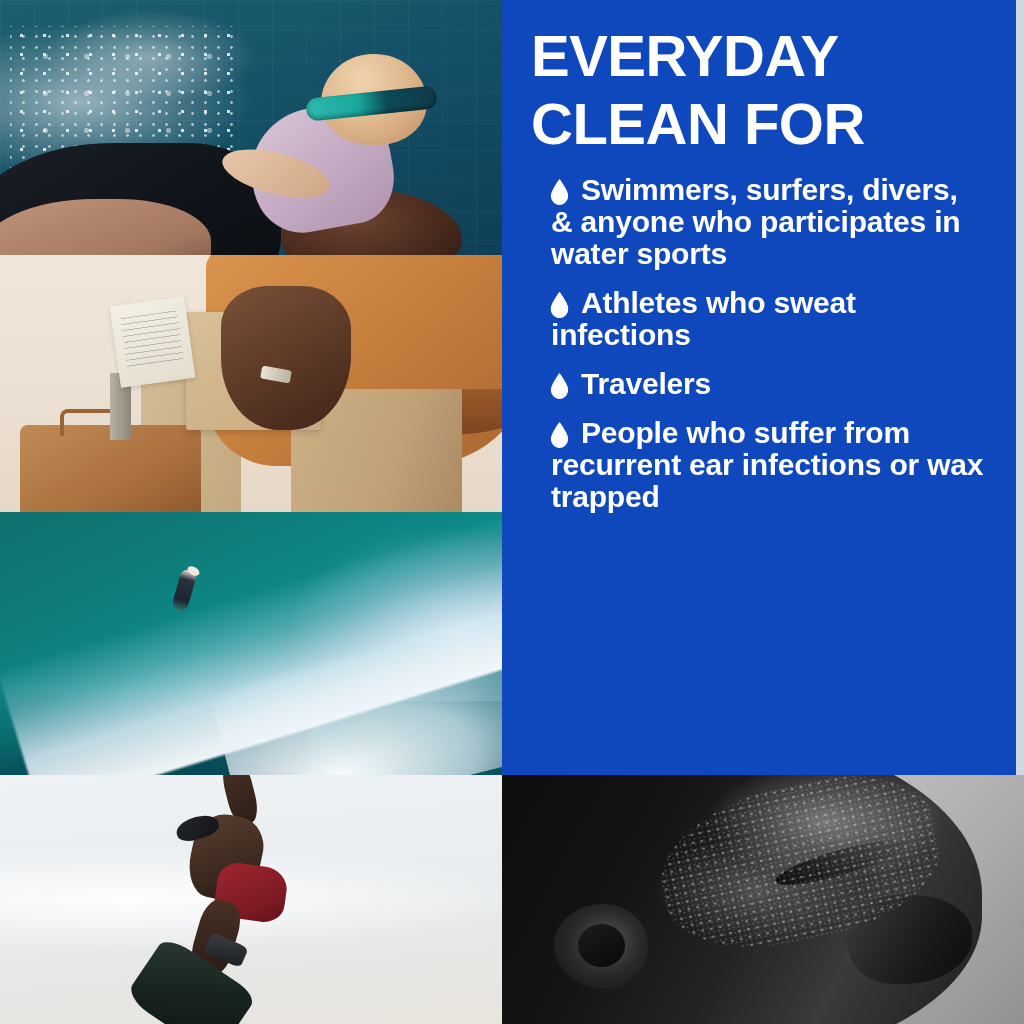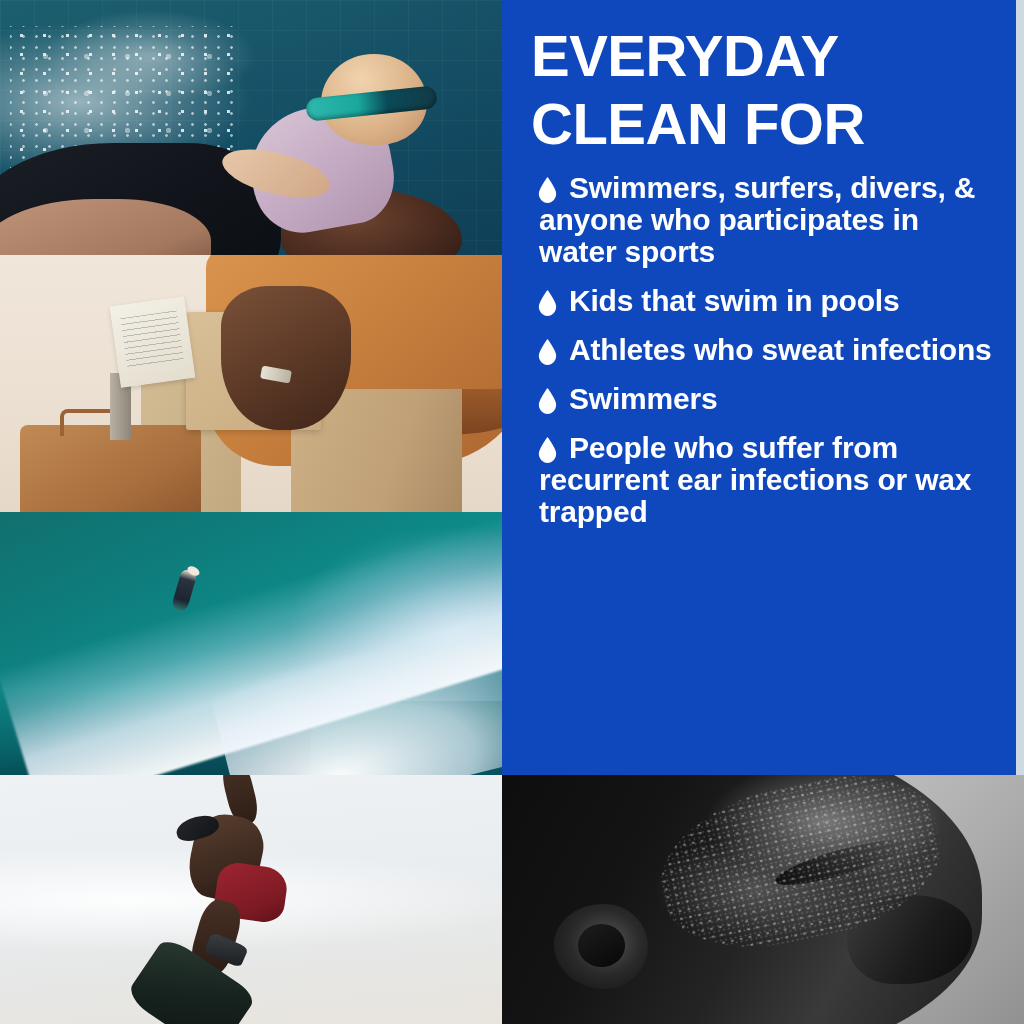--- a/index.html
+++ b/index.html
@@ -305,21 +305,21 @@
   }
   .panel-title {
     color: #ffffff;
     font-size: 58px;
     line-height: 1.17;
     font-weight: 700;
     letter-spacing: -0.5px;
     margin: 0 0 14px 0;
     white-space: pre-line;
   }
-  .bullets { margin: 4px; padding: 0; list-style: none; }
+  .bullets { margin: 16px; padding: 0; list-style: none; }
   .bullet {
     position: relative;
     color: #ffffff;
     font-size: 30px;
     line-height: 1.07;
     font-weight: 600;
     letter-spacing: -0.2px;
     margin: 0 0 17px 0;
     padding-left: 4px;
     text-indent: 30px;
@@ -418,40 +418,39 @@
         </span>
         <span>Swimmers, surfers, divers, &amp; anyone who participates in water sports</span>
       </li>
 
       <li class="bullet">
         <span class="drop-icon">
           <svg viewBox="0 0 24 30" aria-hidden="true">
             <path d="M12 0 C12 0 2 13.2 2 19.4 C2 25.2 6.5 30 12 30 C17.5 30 22 25.2 22 19.4 C22 13.2 12 0 12 0 Z" fill="#ffffff"></path>
           </svg>
         </span>
-        <span>Kids that swim in pools</span>
       </li>
 
 
       <li class="bullet">
         <span class="drop-icon">
           <svg viewBox="0 0 24 30" aria-hidden="true">
             <path d="M12 0 C12 0 2 13.2 2 19.4 C2 25.2 6.5 30 12 30 C17.5 30 22 25.2 22 19.4 C22 13.2 12 0 12 0 Z" fill="#ffffff"></path>
           </svg>
         </span>
         <span>Athletes who sweat infections</span>
       </li>
 
       <li class="bullet">
         <span class="drop-icon">
           <svg viewBox="0 0 24 30" aria-hidden="true">
             <path d="M12 0 C12 0 2 13.2 2 19.4 C2 25.2 6.5 30 12 30 C17.5 30 22 25.2 22 19.4 C22 13.2 12 0 12 0 Z" fill="#ffffff"></path>
           </svg>
         </span>
-        <span>Swimmers</span>
+        <span>Travelers</span>
       </li>
 
       <li class="bullet">
         <span class="drop-icon">
           <svg viewBox="0 0 24 30" aria-hidden="true">
             <path d="M12 0 C12 0 2 13.2 2 19.4 C2 25.2 6.5 30 12 30 C17.5 30 22 25.2 22 19.4 C22 13.2 12 0 12 0 Z" fill="#ffffff"></path>
           </svg>
         </span>
         <span>People who suffer from recurrent ear infections or wax trapped</span>
       </li>

